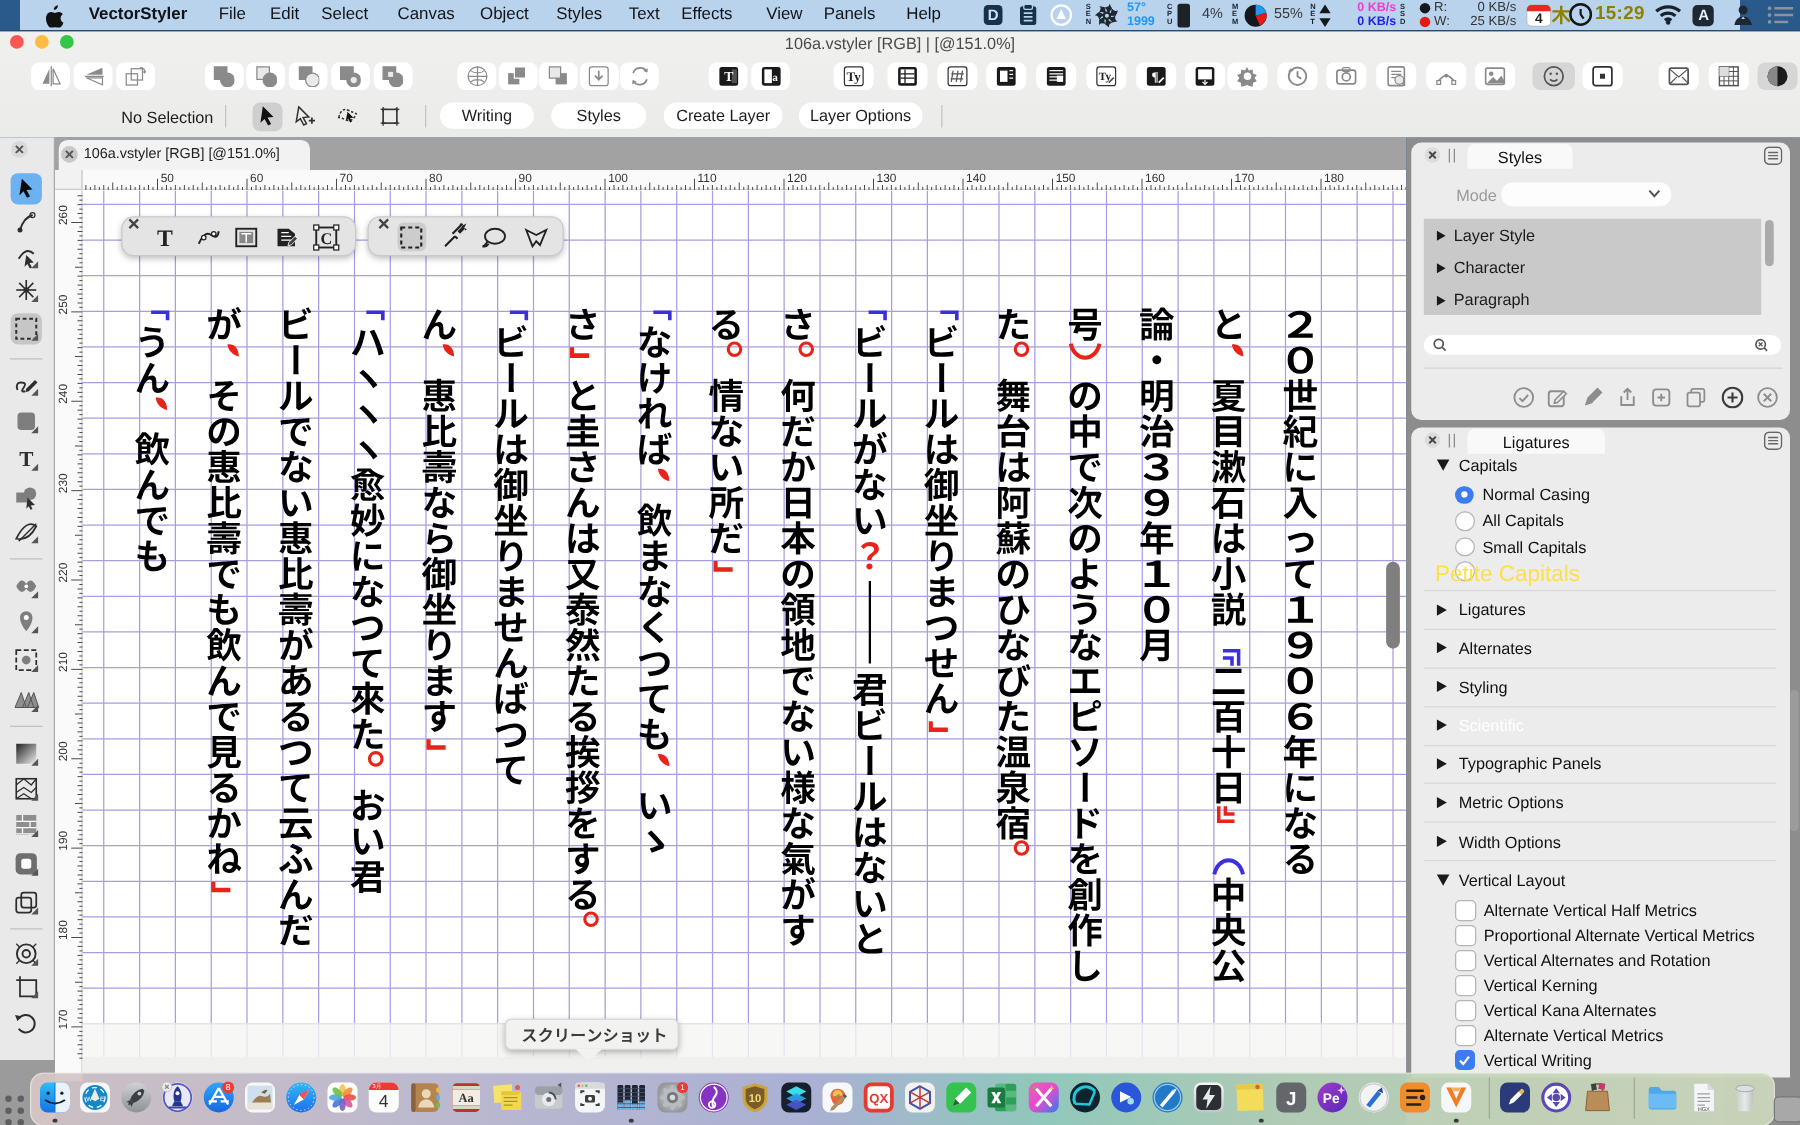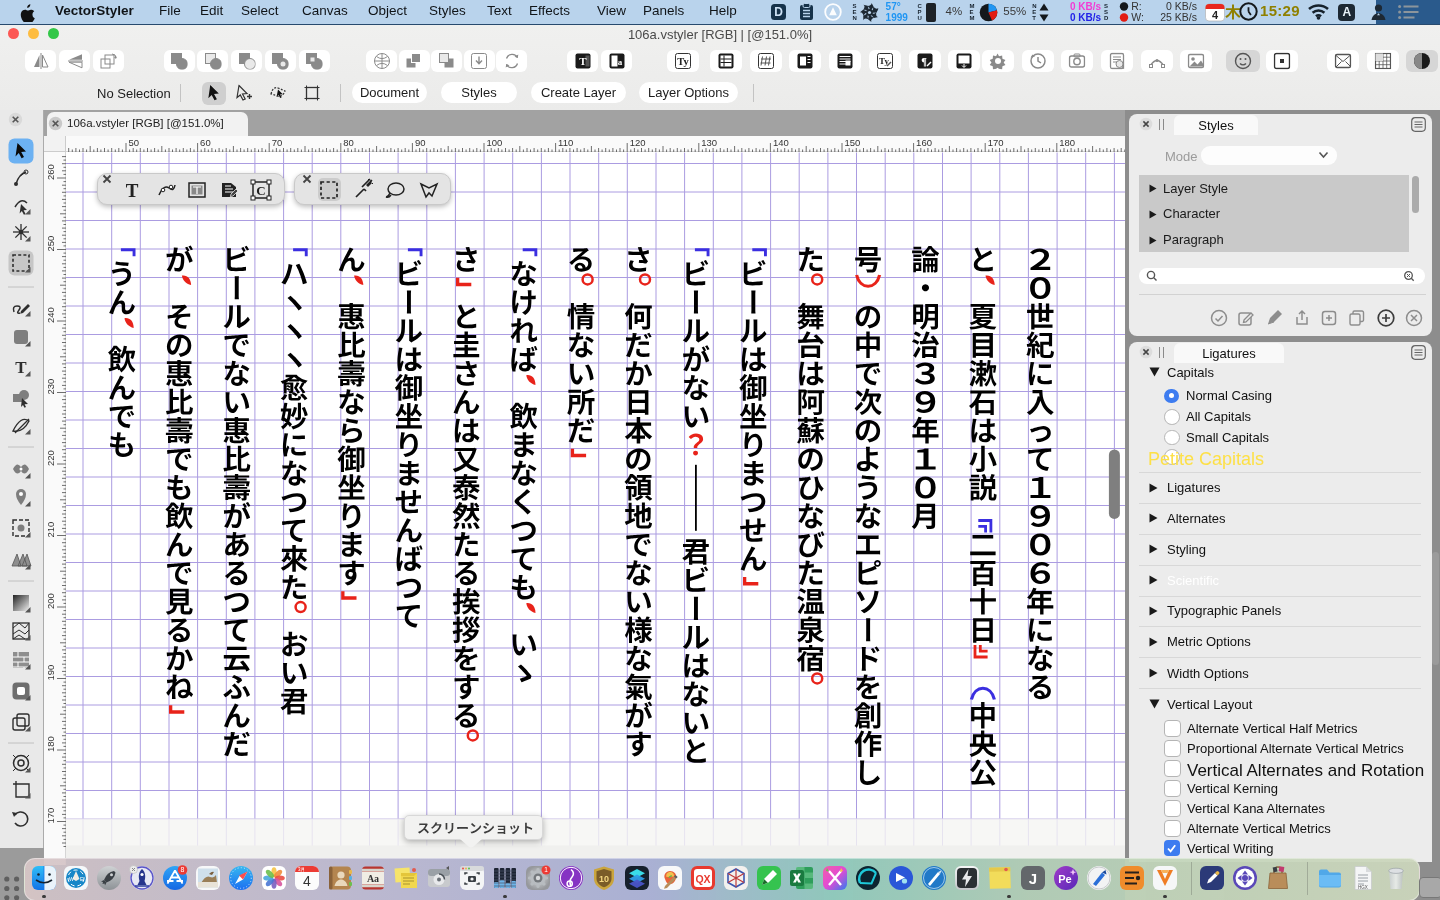--- a/index.html
+++ b/index.html
@@ -1,17 +1,17 @@
 <!DOCTYPE html>
 <html><head><meta charset="utf-8"><style>
 *{margin:0;padding:0;box-sizing:content-box}
 html,body{width:1440px;height:900px;overflow:hidden;background:#2a5a8c;font-family:'Liberation Sans',sans-serif;-webkit-font-smoothing:antialiased}
 div{position:absolute}
 </style></head><body>
-<div style="position:absolute;left:0;top:0;width:1376px;height:24px;background:#b9d3ec;font-family:'Liberation Sans',sans-serif">
+<div style="position:absolute;left:16px;top:0;width:1376px;height:24px;background:#b9d3ec;font-family:'Liberation Sans',sans-serif">
     <svg style="position:absolute;left:20px;top:3.5px" width="15" height="18" viewBox="0 0 17 20">
       <path d="M11.7 0c.15 1.05-.3 2.1-.92 2.86-.63.77-1.68 1.36-2.7 1.28-.17-1.02.32-2.06.93-2.74C9.7.63 10.82.06 11.7 0zM14.1 11.88c.03 2.94 2.58 3.92 2.6 3.94-.02.07-.4 1.4-1.34 2.76-.8 1.2-1.65 2.37-2.98 2.4-1.3.02-1.72-.77-3.2-.77-1.5 0-1.96.75-3.19.8-1.28.05-2.25-1.28-3.06-2.46C1.25 16.12-.02 11.7 1.68 8.7c.85-1.48 2.38-2.42 4.02-2.45 1.26-.02 2.44.85 3.2.85.77 0 2.2-1.05 3.72-.9.63.03 2.4.26 3.55 1.93-.1.06-2.12 1.24-2.07 3.75z" fill="#111"></path>
     </svg>
     <div style="position:absolute;left:55px;top:3px;font-size:13.5px;font-weight:700;color:#101418">VectorStyler</div>
     <div style="position:absolute;left:159px;top:3px;font-size:13.5px;font-weight:400;color:#101418">File</div>
     <div style="position:absolute;left:200px;top:3px;font-size:13.5px;font-weight:400;color:#101418">Edit</div>
     <div style="position:absolute;left:241px;top:3px;font-size:13.5px;font-weight:400;color:#101418">Select</div>
     <div style="position:absolute;left:302px;top:3px;font-size:13.5px;font-weight:400;color:#101418">Canvas</div>
     <div style="position:absolute;left:368px;top:3px;font-size:13.5px;font-weight:400;color:#101418">Object</div>
     <div style="position:absolute;left:429px;top:3px;font-size:13.5px;font-weight:400;color:#101418">Styles</div>
@@ -361,21 +361,21 @@
         <path d="M10 8l6 6-3.5 0.3 2 3.7-1.8 0.8-2-3.7-2.4 2z" fill="#111" transform="translate(1 -1) scale(0.8)"></path>
       </svg>
     </div>
     <div style="position:absolute;left:300.0px;top:81.5px;width:24.0px;height:23.0px;background:transparent;border-radius:6px">
       <svg style="position:absolute;left:50%;top:50%;transform:translate(-50%,-50%)" width="17" height="17" viewBox="0 0 17 17">
         <rect x="3" y="3" width="11" height="11" fill="none" stroke="#333" stroke-width="1.3"></rect>
         <path d="M1 3h4M1 14h4M12 3h4M12 14h4M3 1v4M14 1v4M3 12v4M14 12v4" stroke="#333"></path>
       </svg>
     </div>
     <div style="position:absolute;left:340px;top:84px;width:1px;height:18px;background:#c3c3c3"></div>
-    <div style="position:absolute;left:352px;top:82px;width:75px;height:21px;background:#fff;border-radius:10.5px;font-size:13px;color:#1c1c1c;text-align:center;line-height:21px">Document</div>
+    <div style="position:absolute;left:352px;top:82px;width:75px;height:21px;background:#fff;border-radius:10.5px;font-size:13px;color:#1c1c1c;text-align:center;line-height:21px">Writing</div>
     <div style="position:absolute;left:441px;top:82px;width:76px;height:21px;background:#fff;border-radius:10.5px;font-size:13px;color:#1c1c1c;text-align:center;line-height:21px">Styles</div>
     <div style="position:absolute;left:531px;top:82px;width:95px;height:21px;background:#fff;border-radius:10.5px;font-size:13px;color:#1c1c1c;text-align:center;line-height:21px">Create Layer</div>
     <div style="position:absolute;left:639px;top:82px;width:99px;height:21px;background:#fff;border-radius:10.5px;font-size:13px;color:#1c1c1c;text-align:center;line-height:21px">Layer Options</div>
     <div style="position:absolute;left:753px;top:84px;width:1px;height:18px;background:#c3c3c3"></div>
   </div>
 <div style="position:absolute;left:0;top:0;width:1440px;height:865px;font-family:'Liberation Sans',sans-serif">
     <div style="position:absolute;left:44px;top:110px;width:1081px;height:26px;background:#a2a2a2"></div>
     <div style="position:absolute;left:47px;top:112px;width:201px;height:24px;background:#f2f2f2;border-radius:7px 7px 0 0"></div>
     <svg style="position:absolute;left:48px;top:116px" width="15" height="15" viewBox="0 0 15 15">
       <circle cx="7.5" cy="7.5" r="6.7" fill="#c9c9c9"></circle>
@@ -1138,21 +1138,21 @@
     <div style="position:absolute;left:1139px;top:688.4px;width:282px;height:1px;background:#d8d8d8"></div>
     <svg style="position:absolute;left:1149px;top:699px" width="11" height="10" viewBox="0 0 11 10">
       <path d="M0.5 0.5h10L5.5 9.5z" fill="#1a1a1a"></path>
     </svg>
     <div style="position:absolute;left:1167px;top:696.5px;font-size:13px;color:#111">Vertical Layout</div>
     <div style="position:absolute;left:1163.5px;top:720.1px;width:15px;height:15px;border-radius:4px;background:#fff;border:0.5px solid #b5b5b5"></div>
     <div style="position:absolute;left:1187px;top:720.6px;font-size:13px;color:#111">Alternate Vertical Half Metrics</div>
     <div style="position:absolute;left:1163.5px;top:740.1px;width:15px;height:15px;border-radius:4px;background:#fff;border:0.5px solid #b5b5b5"></div>
     <div style="position:absolute;left:1187px;top:740.6px;font-size:13px;color:#111">Proportional Alternate Vertical Metrics</div>
     <div style="position:absolute;left:1163.5px;top:760.1px;width:15px;height:15px;border-radius:4px;background:#fff;border:0.5px solid #b5b5b5"></div>
-    <div style="position:absolute;left:1187px;top:760.6px;font-size:17px;color:#111">Vertical Alternates and Rotation</div>
+    <div style="position:absolute;left:1187px;top:760.6px;font-size:13px;color:#111">Vertical Alternates and Rotation</div>
     <div style="position:absolute;left:1163.5px;top:780.1px;width:15px;height:15px;border-radius:4px;background:#fff;border:0.5px solid #b5b5b5"></div>
     <div style="position:absolute;left:1187px;top:780.6px;font-size:13px;color:#111">Vertical Kerning</div>
     <div style="position:absolute;left:1163.5px;top:800.1px;width:15px;height:15px;border-radius:4px;background:#fff;border:0.5px solid #b5b5b5"></div>
     <div style="position:absolute;left:1187px;top:800.6px;font-size:13px;color:#111">Vertical Kana Alternates</div>
     <div style="position:absolute;left:1163.5px;top:820.1px;width:15px;height:15px;border-radius:4px;background:#fff;border:0.5px solid #b5b5b5"></div>
     <div style="position:absolute;left:1187px;top:820.6px;font-size:13px;color:#111">Alternate Vertical Metrics</div>
     <div style="position:absolute;left:1163.5px;top:840.1px;width:16px;height:16px;border-radius:4px;background:#3d7cf0"></div>
     <svg style="position:absolute;left:1166px;top:842.6px" width="11" height="11" viewBox="0 0 11 11">
       <path d="M2 5.5l2.6 2.8 4.6-6" fill="none" stroke="#fff" stroke-width="1.8"></path>
     </svg>

